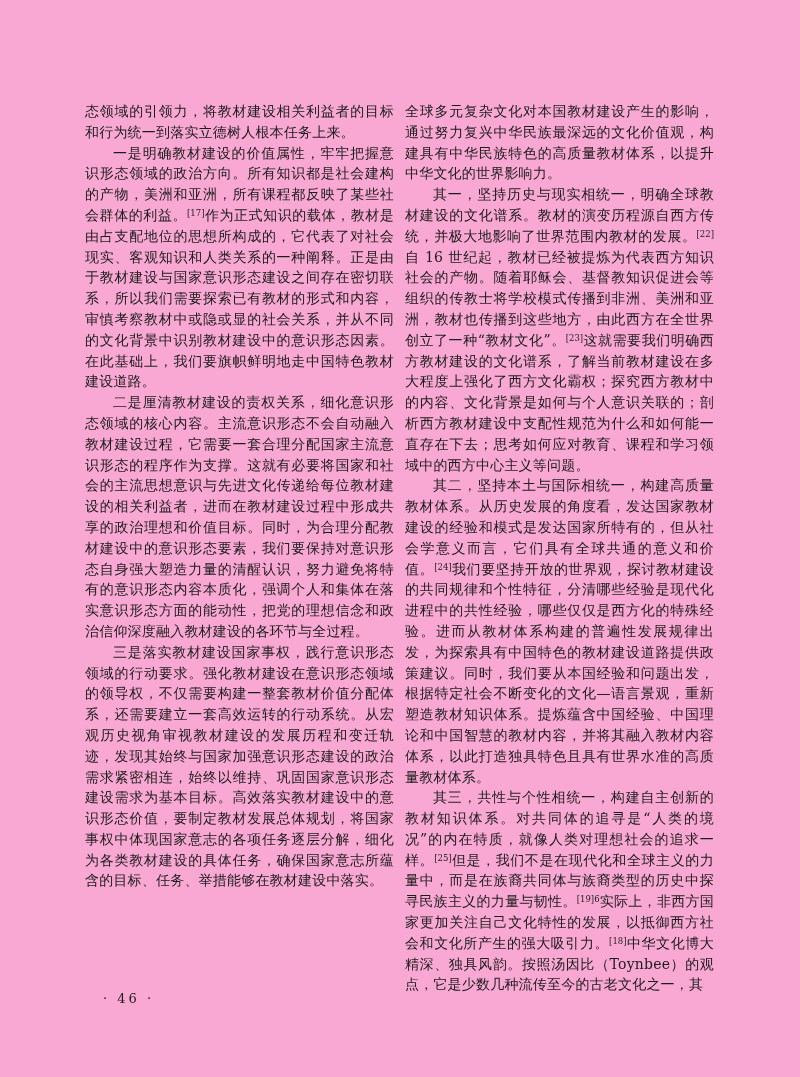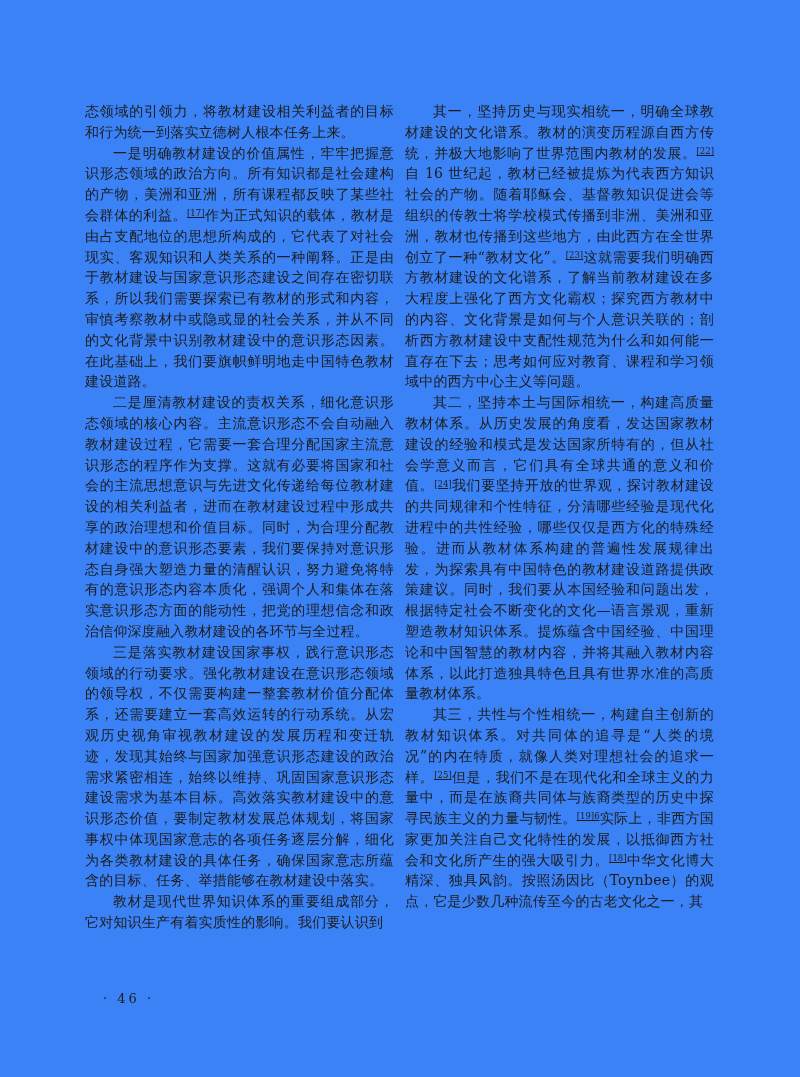--- a/index.html
+++ b/index.html
@@ -44,43 +44,42 @@
     text-indent: 2em;
     font-style: italic;
   }
   sup {
     font-size: 8.5px;
     line-height: 0;
     vertical-align: baseline;
     position: relative;
     top: -0.45em;
     letter-spacing: 0;
-    text-decoration: underline;
   }
   .page-number {
     position: absolute;
     left: 103px;
     top: 991px;
     font-size: 13px;
     letter-spacing: 3px;
     text-align: center;
   }
 </style>
 </head>
 <body style="background: rgb(255, 255, 255); color: rgb(28, 28, 28);">
 
-<div class="page" style="background: #3b82f6;">
+<div class="page" style="background: #f9a8d4;">
   <div class="columns">
     <div class="column">
         <p class="plain"><span>态领域的引领力，将教材建设相关利益者的目标和行为统一到落实立德树人根本任务上来。</span></p>
         <p class="indent"><span>一是明确教材建设的价值属性，牢牢把握意识形态领域的政治方向。所有知识都是社会建构的产物，美洲和亚洲，所有课程都反映了某些社会群体的利益。</span><sup>[17]</sup><span>作为正式知识的载体，教材是由占支配地位的思想所构成的，它代表了对社会现实、客观知识和人类关系的一种阐释。正是由于教材建设与国家意识形态建设之间存在密切联系，所以我们需要探索已有教材的形式和内容，审慎考察教材中或隐或显的社会关系，并从不同的文化背景中识别教材建设中的意识形态因素。在此基础上，我们要旗帜鲜明地走中国特色教材建设道路。</span></p>
         <p class="indent"><span>二是厘清教材建设的责权关系，细化意识形态领域的核心内容。主流意识形态不会自动融入教材建设过程，它需要一套合理分配国家主流意识形态的程序作为支撑。这就有必要将国家和社会的主流思想意识与先进文化传递给每位教材建设的相关利益者，进而在教材建设过程中形成共享的政治理想和价值目标。同时，为合理分配教材建设中的意识形态要素，我们要保持对意识形态自身强大塑造力量的清醒认识，努力避免将特有的意识形态内容本质化，强调个人和集体在落实意识形态方面的能动性，把党的理想信念和政治信仰深度融入教材建设的各环节与全过程。</span></p>
         <p class="indent"><span>三是落实教材建设国家事权，践行意识形态领域的行动要求。强化教材建设在意识形态领域的领导权，不仅需要构建一整套教材价值分配体系，还需要建立一套高效运转的行动系统。从宏观历史视角审视教材建设的发展历程和变迁轨迹，发现其始终与国家加强意识形态建设的政治需求紧密相连，始终以维持、巩固国家意识形态建设需求为基本目标。高效落实教材建设中的意识形态价值，要制定教材发展总体规划，将国家事权中体现国家意志的各项任务逐层分解，细化为各类教材建设的具体任务，确保国家意志所蕴含的目标、任务、举措能够在教材建设中落实。</span></p>
-        <p class="indent"><span>教材是现代世界知识体系的重要组成部分，它对知识生产有着实质性的影响。我们要认识到</span></p>
       </div>
     <div class="column">
+        <p class="plain"><span>全球多元复杂文化对本国教材建设产生的影响，通过努力复兴中华民族最深远的文化价值观，构建具有中华民族特色的高质量教材体系，以提升中华文化的世界影响力。</span></p>
         <p class="indent"><span>其一，坚持历史与现实相统一，明确全球教材建设的文化谱系。教材的演变历程源自西方传统，并极大地影响了世界范围内教材的发展。</span><sup>[22]</sup><span>自 16 世纪起，教材已经被提炼为代表西方知识社会的产物。随着耶稣会、基督教知识促进会等组织的传教士将学校模式传播到非洲、美洲和亚洲，教材也传播到这些地方，由此西方在全世界创立了一种“教材文化”。</span><sup>[23]</sup><span>这就需要我们明确西方教材建设的文化谱系，了解当前教材建设在多大程度上强化了西方文化霸权；探究西方教材中的内容、文化背景是如何与个人意识关联的；剖析西方教材建设中支配性规范为什么和如何能一直存在下去；思考如何应对教育、课程和学习领域中的西方中心主义等问题。</span></p>
         <p class="indent"><span>其二，坚持本土与国际相统一，构建高质量教材体系。从历史发展的角度看，发达国家教材建设的经验和模式是发达国家所特有的，但从社会学意义而言，它们具有全球共通的意义和价值。</span><sup>[24]</sup><span>我们要坚持开放的世界观，探讨教材建设的共同规律和个性特征，分清哪些经验是现代化进程中的共性经验，哪些仅仅是西方化的特殊经验。进而从教材体系构建的普遍性发展规律出发，为探索具有中国特色的教材建设道路提供政策建议。同时，我们要从本国经验和问题出发，根据特定社会不断变化的文化—语言景观，重新塑造教材知识体系。提炼蕴含中国经验、中国理论和中国智慧的教材内容，并将其融入教材内容体系，以此打造独具特色且具有世界水准的高质量教材体系。</span></p>
         <p class="indent"><span>其三，共性与个性相统一，构建自主创新的教材知识体系。对共同体的追寻是“人类的境况”的内在特质，就像人类对理想社会的追求一样。</span><sup>[25]</sup><span>但是，我们不是在现代化和全球主义的力量中，而是在族裔共同体与族裔类型的历史中探寻民族主义的力量与韧性。</span><sup>[19]6</sup><span>实际上，非西方国家更加关注自己文化特性的发展，以抵御西方社会和文化所产生的强大吸引力。</span><sup>[18]</sup><span>中华文化博大精深、独具风韵。按照汤因比（Toynbee）的观点，它是少数几种流传至今的古老文化之一，其</span></p>
       </div>
   </div>
   <div class="page-number">· 46 ·</div>
 </div>
 
 </body></html>

